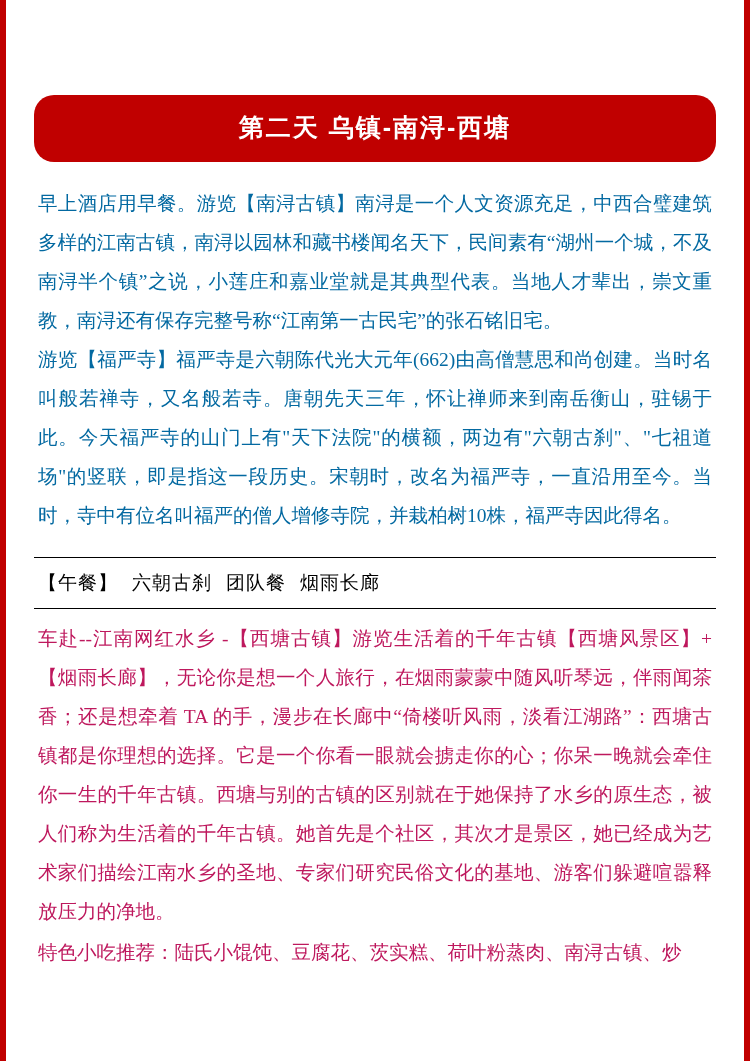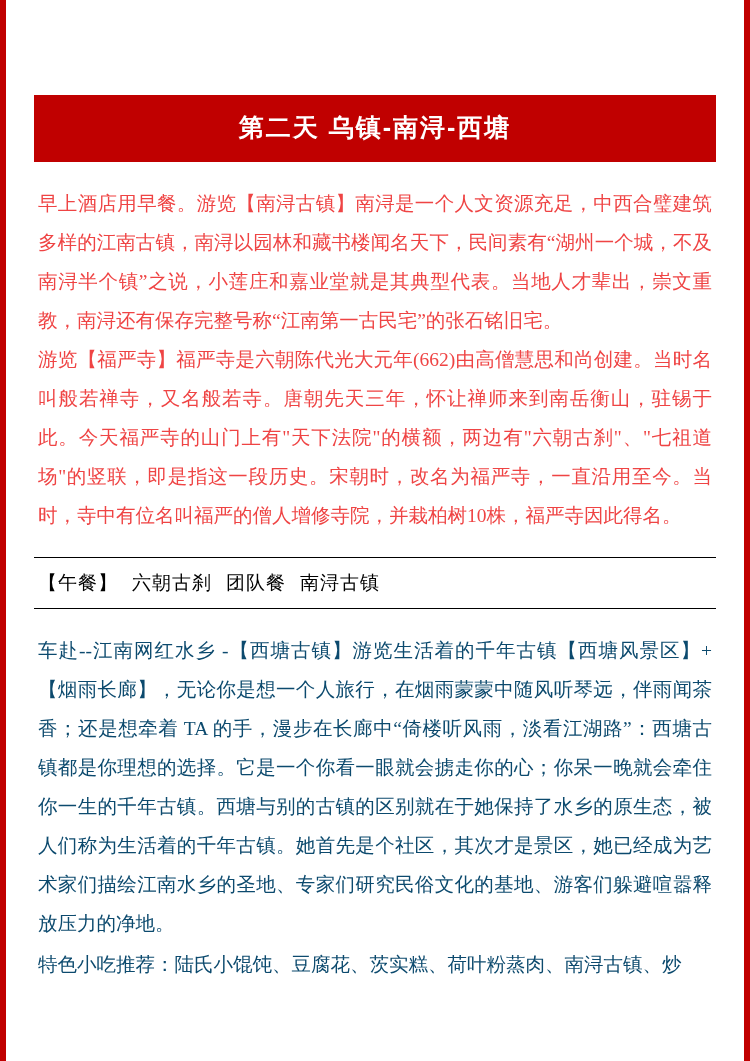--- a/index.html
+++ b/index.html
@@ -41,27 +41,28 @@
 
   .title-bar {
     background: #c00000;
     color: #ffffff;
     text-align: center;
     font-size: 25px;
     font-weight: bold;
     letter-spacing: 2px;
     padding: 16px 0 18px 0;
     font-family: "Liberation Sans", "DejaVu Sans", sans-serif;
+    border-radius: 20px;
   }
 
   .body-block {
     padding: 22px 4px 6px 4px;
     font-size: 19.5px;
     line-height: 39px;
-    color: #ef4444;
+    color: #0369a1;
     text-align: justify;
   }
   .body-block p {
     margin: 0;
     text-indent: 0;
   }
 
   .divider {
     border-top: 1.5px solid #000000;
     margin: 16px 0 0 0;
@@ -70,24 +71,24 @@
     font-size: 19px;
     line-height: 38px;
     color: #000000;
     padding: 6px 4px 6px 4px;
     letter-spacing: 1px;
   }
   .meal-row .gap { display: inline-block; width: 14px; }
 
   .blue-block {
     border-top: 1.5px solid #000000;
-    padding: 22px 4px 0 4px;
+    padding: 10px 4px 0 4px;
     font-size: 19.5px;
     line-height: 39px;
-    color: #0c4a6e;
+    color: #be185d;
     text-align: justify;
   }
   .blue-block p { margin: 0; }
   .blue-block .snack {
     margin-top: 2px;
   }
 </style>
 </head>
 <body>
 
@@ -101,21 +102,21 @@
     <div class="title-bar">第二天  乌镇-南浔-西塘</div>
 
     <div class="body-block">
       <p>早上酒店用早餐。游览【南浔古镇】南浔是一个人文资源充足，中西合璧建筑多样的江南古镇，南浔以园林和藏书楼闻名天下，民间素有“湖州一个城，不及南浔半个镇”之说，小莲庄和嘉业堂就是其典型代表。当地人才辈出，崇文重教，南浔还有保存完整号称“江南第一古民宅”的张石铭旧宅。</p>
       <p>游览【福严寺】福严寺是六朝陈代光大元年(662)由高僧慧思和尚创建。当时名叫般若禅寺，又名般若寺。唐朝先天三年，怀让禅师来到南岳衡山，驻锡于此。今天福严寺的山门上有"天下法院"的横额，两边有"六朝古刹"、"七祖道场"的竖联，即是指这一段历史。宋朝时，改名为福严寺，一直沿用至今。当时，寺中有位名叫福严的僧人增修寺院，并栽柏树10株，福严寺因此得名。</p>
     </div>
 
     <div class="divider"></div>
 
     <div class="meal-row">
-      <span>【午餐】</span><span class="gap"></span><span>六朝古刹</span><span class="gap"></span><span>团队餐</span><span class="gap"></span><span>南浔古镇</span>
+      <span>【午餐】</span><span class="gap"></span><span>六朝古刹</span><span class="gap"></span><span>团队餐</span><span class="gap"></span><span>烟雨长廊</span>
     </div>
 
     <div class="blue-block">
       <p>车赴--江南网红水乡 -【西塘古镇】游览生活着的千年古镇【西塘风景区】+【烟雨长廊】，无论你是想一个人旅行，在烟雨蒙蒙中随风听琴远，伴雨闻茶香；还是想牵着 TA 的手，漫步在长廊中“倚楼听风雨，淡看江湖路”：西塘古镇都是你理想的选择。它是一个你看一眼就会掳走你的心；你呆一晚就会牵住你一生的千年古镇。西塘与别的古镇的区别就在于她保持了水乡的原生态，被人们称为生活着的千年古镇。她首先是个社区，其次才是景区，她已经成为艺术家们描绘江南水乡的圣地、专家们研究民俗文化的基地、游客们躲避喧嚣释放压力的净地。</p>
       <p class="snack">特色小吃推荐：陆氏小馄饨、豆腐花、茨实糕、荷叶粉蒸肉、南浔古镇、炒</p>
     </div>
 
   </div>
 </div>
 

